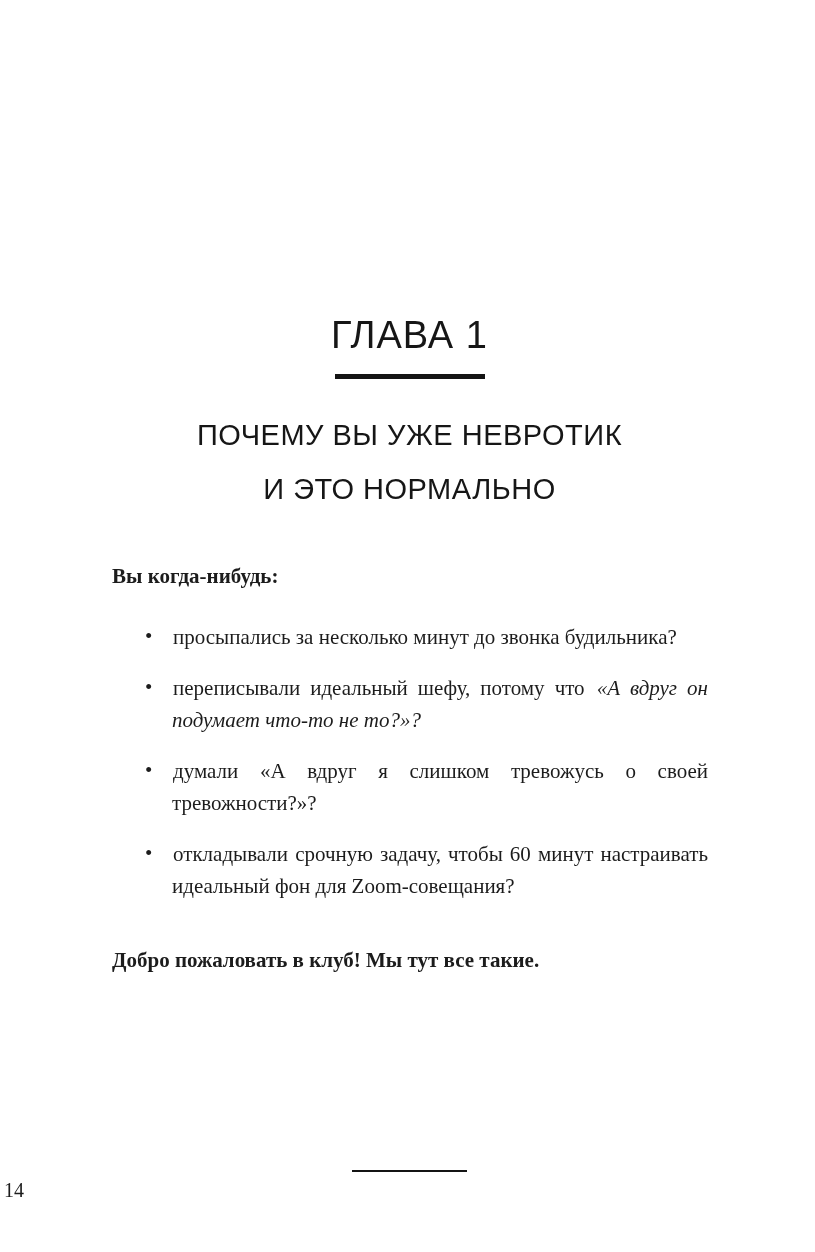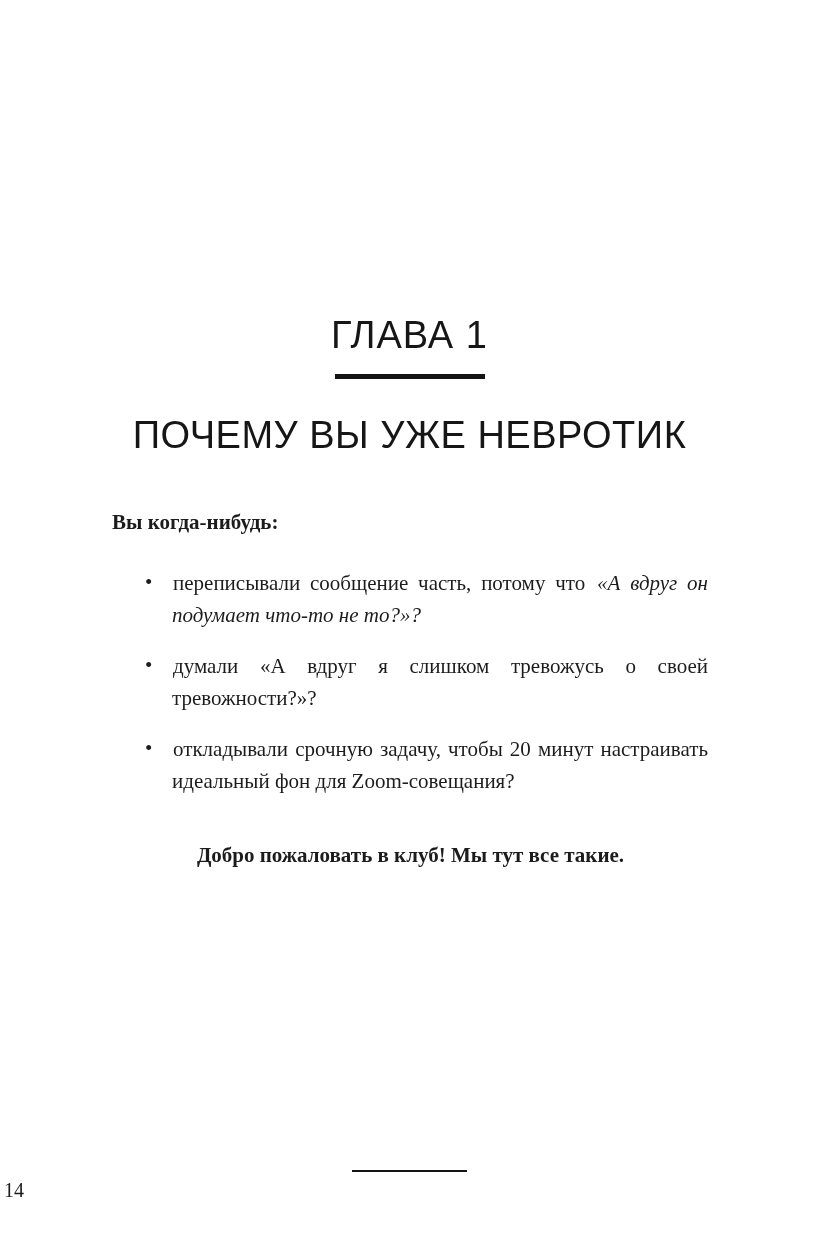--- a/index.html
+++ b/index.html
@@ -26,21 +26,21 @@
     color: #161616;
   }
   .chapter-rule {
     width: 150px;
     height: 5px;
     background: #141414;
     margin: 16px auto 0 auto;
   }
   .chapter-title {
     margin-top: 28px;
-    font-size: 38px;
+    font-size: 29px;
     font-weight: normal;
     line-height: 54px;
     letter-spacing: 0.5px;
     color: #161616;
   }
 
   
   .body-text {
     margin: 40px 105px 0 107px;
     font-family: "Liberation Serif", "DejaVu Serif", serif;
@@ -60,21 +60,21 @@
     padding-left: 60px;
     margin-bottom: 17px;
     text-align: justify;
   }
   ul.bullets li::before {
     content: "\2022";
     position: absolute;
     left: 33px;
     top: 0;
   }
-  .welcome { margin-bottom: 22px; text-align: center; }
+  .welcome { margin-bottom: 22px; }
   .paragraph { text-align: justify; }
 
   
   .page-footer {
     position: absolute;
     left: 0;
     right: 0;
     bottom: 50px;
     text-align: left;
     font-family: "Liberation Serif", "DejaVu Serif", serif;
@@ -93,36 +93,40 @@
 </head>
 <body>
 
 <div class="page">
 
   <header class="chapter-head">
     <div class="chapter-label">ГЛАВА 1</div>
     <div class="chapter-rule"></div>
     <h1 class="chapter-title">
       <span>ПОЧЕМУ ВЫ УЖЕ НЕВРОТИК</span><br>
+      <span>И ЭТО НОРМАЛЬНО</span>
     </h1>
   </header>
 
   <main class="body-text">
 
     <p class="intro bold">Вы когда-нибудь:</p>
 
     <ul class="bullets">
       <li>
-        <span>переписывали сообщение часть, потому что </span><span class="italic">«А вдруг он подумает что-то не то?»?</span>
+        <span>просыпались за несколько минут до звонка будильника?</span>
+      </li>
+      <li>
+        <span>переписывали идеальный шефу, потому что </span><span class="italic">«А вдруг он подумает что-то не то?»?</span>
       </li>
       <li>
         <span>думали «А вдруг я слишком тревожусь о своей тревожности?»?</span>
       </li>
       <li>
-        <span>откладывали срочную задачу, чтобы 20 минут настраивать идеальный фон для Zoom-совещания?</span>
+        <span>откладывали срочную задачу, чтобы 60 минут настраивать идеальный фон для Zoom-совещания?</span>
       </li>
     </ul>
 
     <p class="welcome bold">Добро пожаловать в клуб! Мы тут все такие.</p>
 
 
   </main>
 
   <footer class="page-footer">
     <div class="footer-rule"></div>

